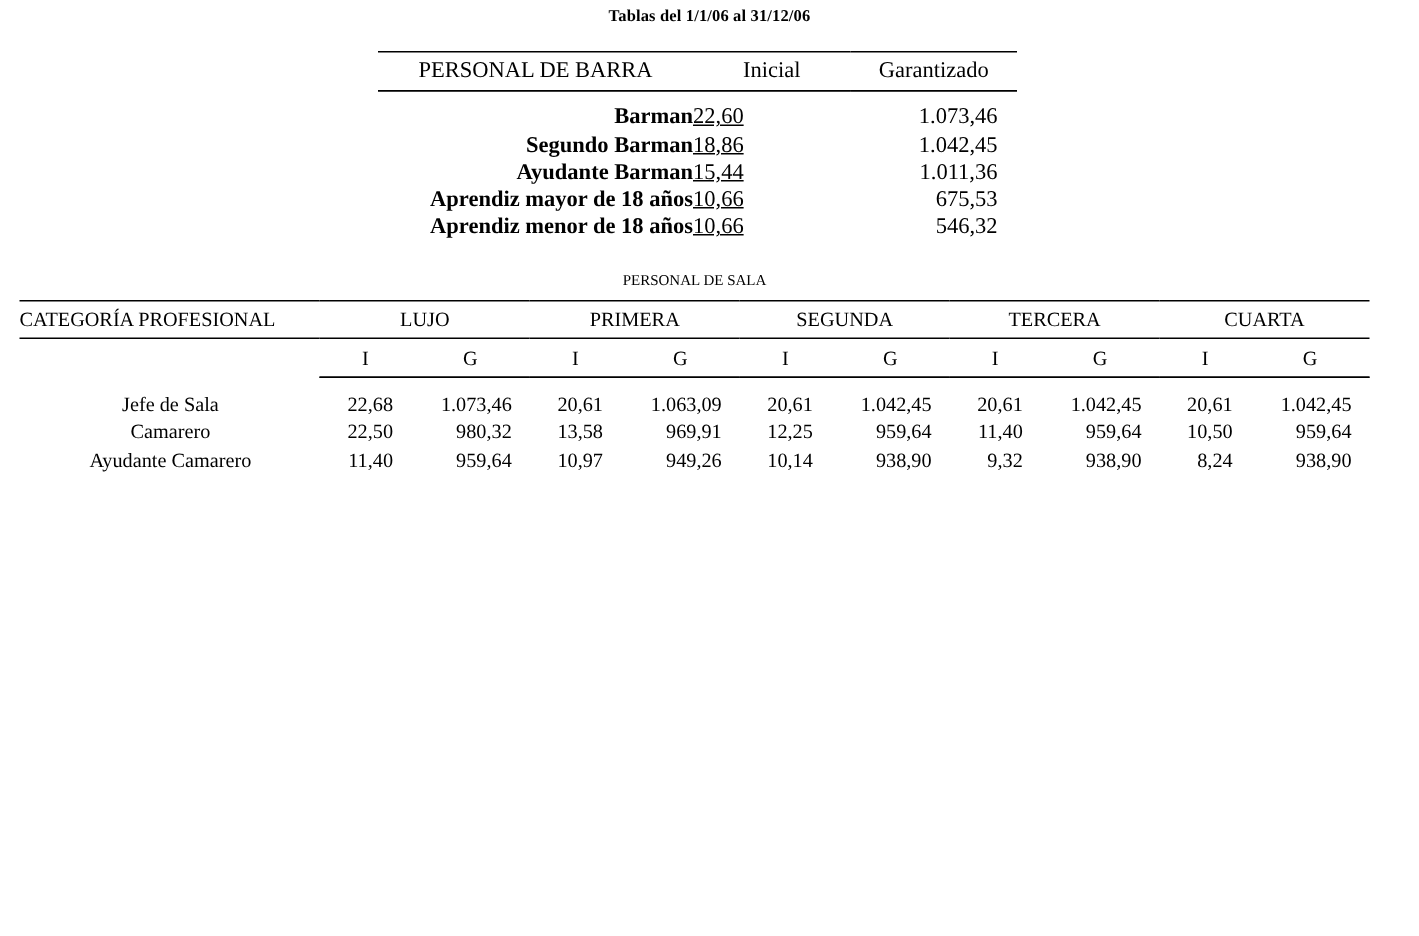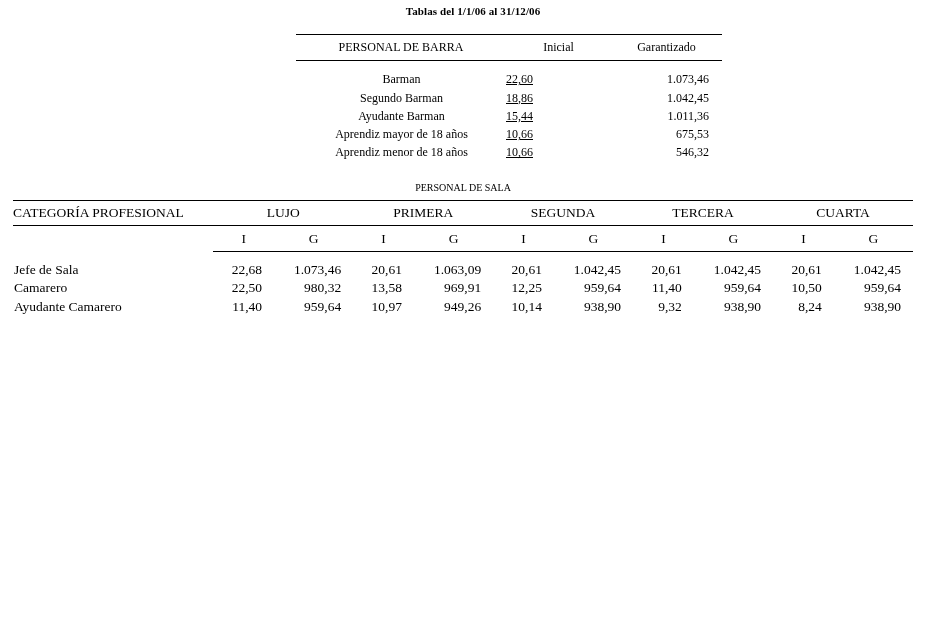--- a/index.html
+++ b/index.html
@@ -28,22 +28,21 @@
     letter-spacing: 0.1px;
   }
 
   
   .table-barra {
     position: absolute;
     left: 252px;
     top: 34px;
     width: 426px;
     border-collapse: collapse;
-    font-size: 12px;
-    margin-left: 44px;
+    font-size: 15px;
   }
   .table-barra th,
   .table-barra td {
     padding: 0;
     font-weight: normal;
   }
   .table-barra thead th {
     border-top: 1.1px solid #000;
     border-bottom: 1.1px solid #000;
     height: 25px;
@@ -51,21 +50,21 @@
   }
   .table-barra .th-cat { text-align: center; width: 210px; }
   .table-barra .th-ini { text-align: center; width: 105px; }
   .table-barra .th-gar { text-align: center; width: 111px; }
 
   .table-barra tbody tr:first-child td { padding-top: 8px; }
   .table-barra tbody td {
     height: 18.3px;
     vertical-align: bottom;
   }
-  .table-barra td.cat  { text-align: center; padding-left: 1px; }
+  .table-barra td.cat  { text-align: right; padding-left: 1px; font-weight: bold; }
   .table-barra td.num1 { text-align: left; padding-right: 24px; text-decoration: underline; }
   .table-barra td.num2 { text-align: right; padding-right: 13px; }
 
   
   .sala-caption {
     position: absolute;
     left: 13px;
     top: 182px;
     width: 900px;
     text-align: center;
@@ -102,21 +101,21 @@
   }
   .table-sala .row-sub th.blank {
     border-bottom: none;
   }
 
   .table-sala tbody tr:first-child td { padding-top: 7px; }
   .table-sala tbody td {
     height: 18.6px;
     vertical-align: bottom;
   }
-  .table-sala td.cat { text-align: left; padding-left: 1px; }
+  .table-sala td.cat { text-align: center; padding-left: 1px; }
   .table-sala td.i   { text-align: right; padding-right: 12px; }
   .table-sala td.g   { text-align: right; padding-right: 12px; }
 
   
   col.c-cat { width: 243px; }
   col.c-i   { width: 68px; }
   col.c-g   { width: 87px; }
 </style>
 </head>
 <body>

